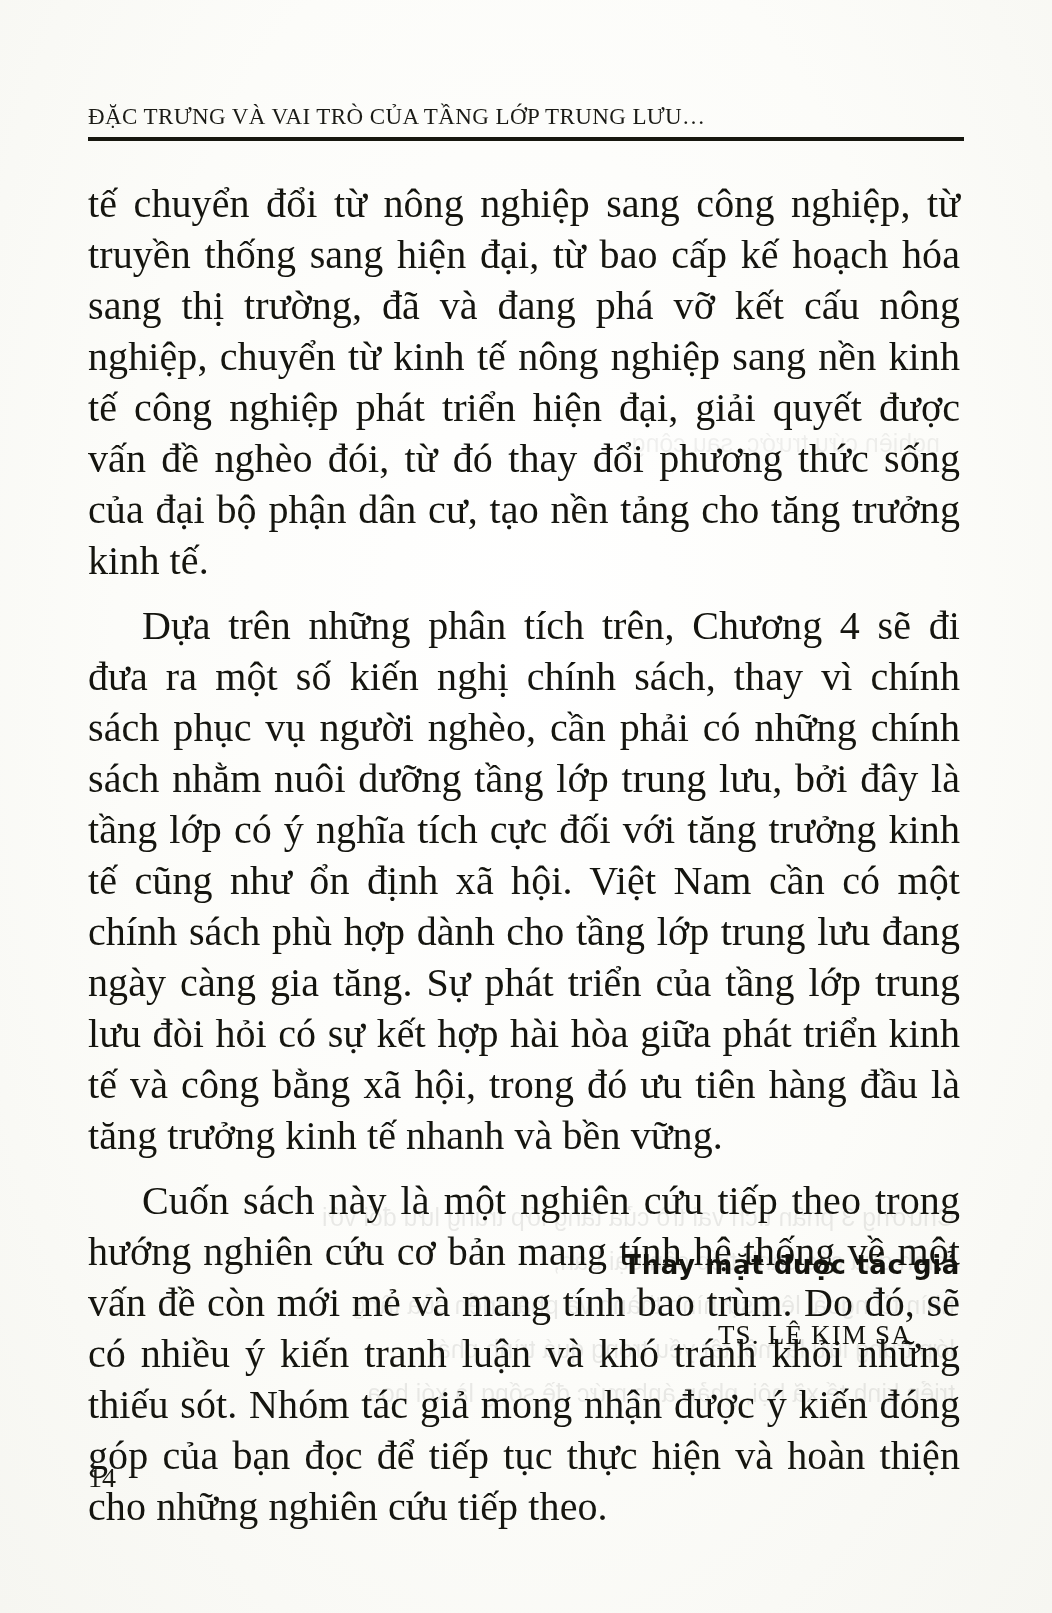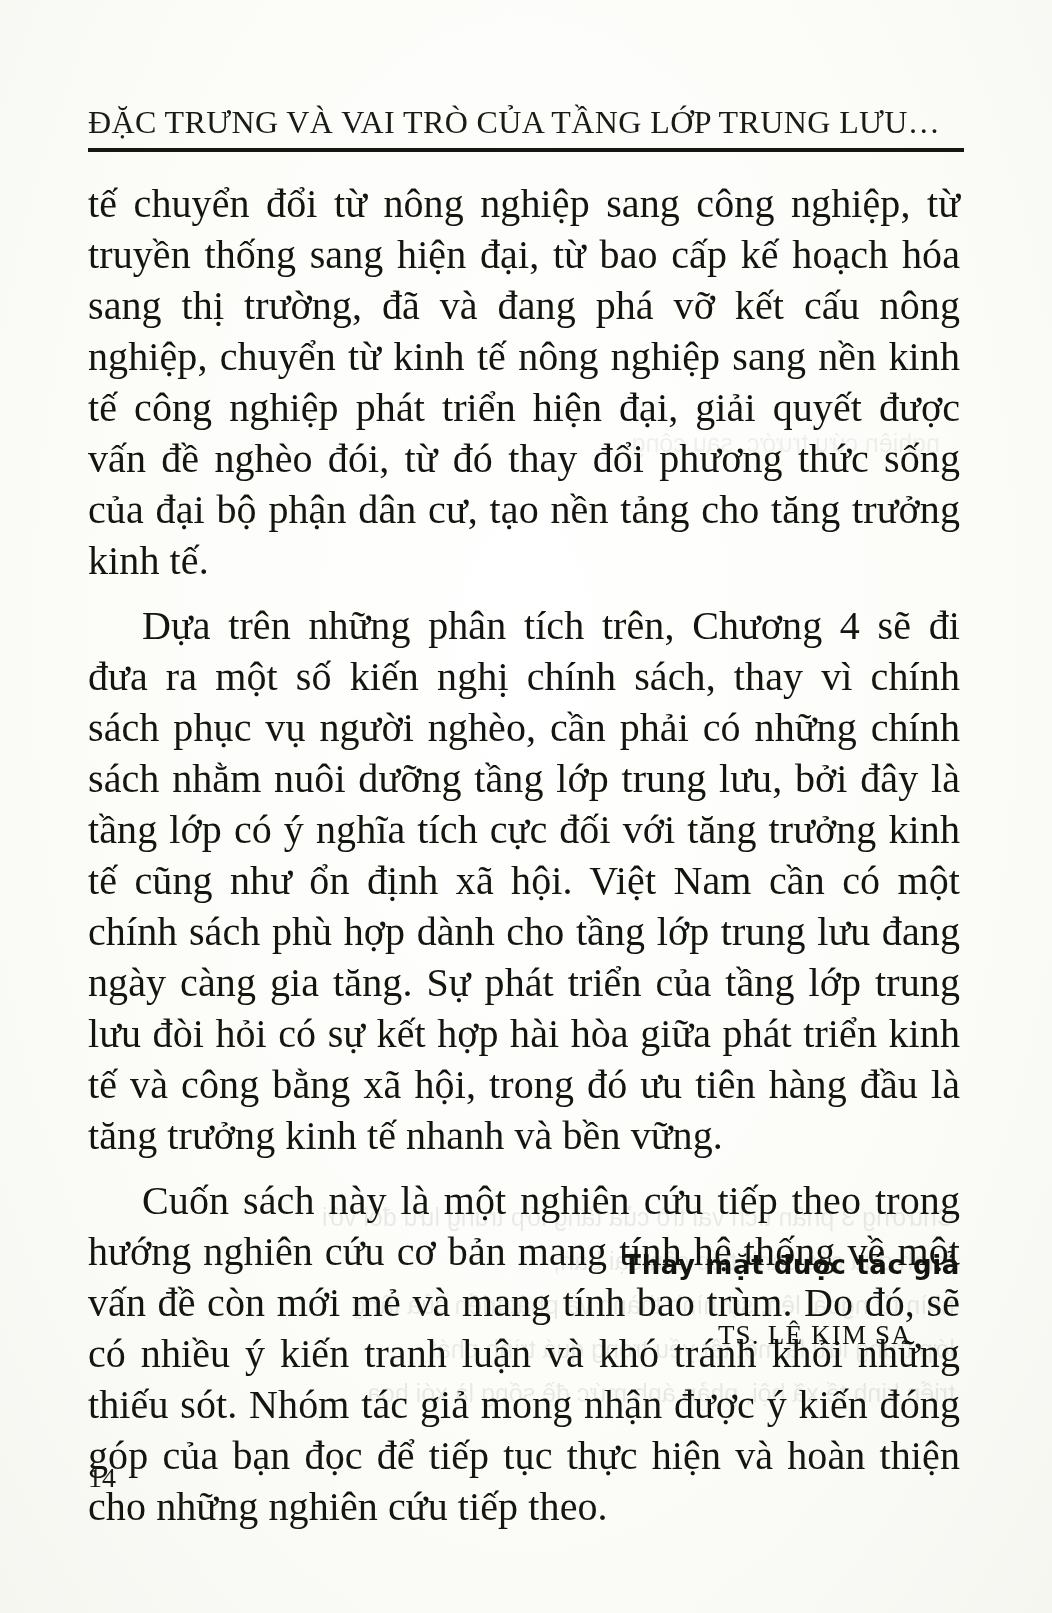--- a/index.html
+++ b/index.html
@@ -35,21 +35,21 @@
   }
 
   
   .runhead {
     position: absolute;
     top: 104px;
     left: 0;
     width: 876px;
   }
   .runhead-text {
-    font-size: 32px;
+    font-size: 23px;
     letter-spacing: 0.4px;
     color: #1b1b16;
     white-space: nowrap;
     font-family: "Liberation Serif", serif;
   }
   .runhead-rule {
     margin-top: 7px;
     height: 4px;
     background: #17170f;
     width: 100%;

